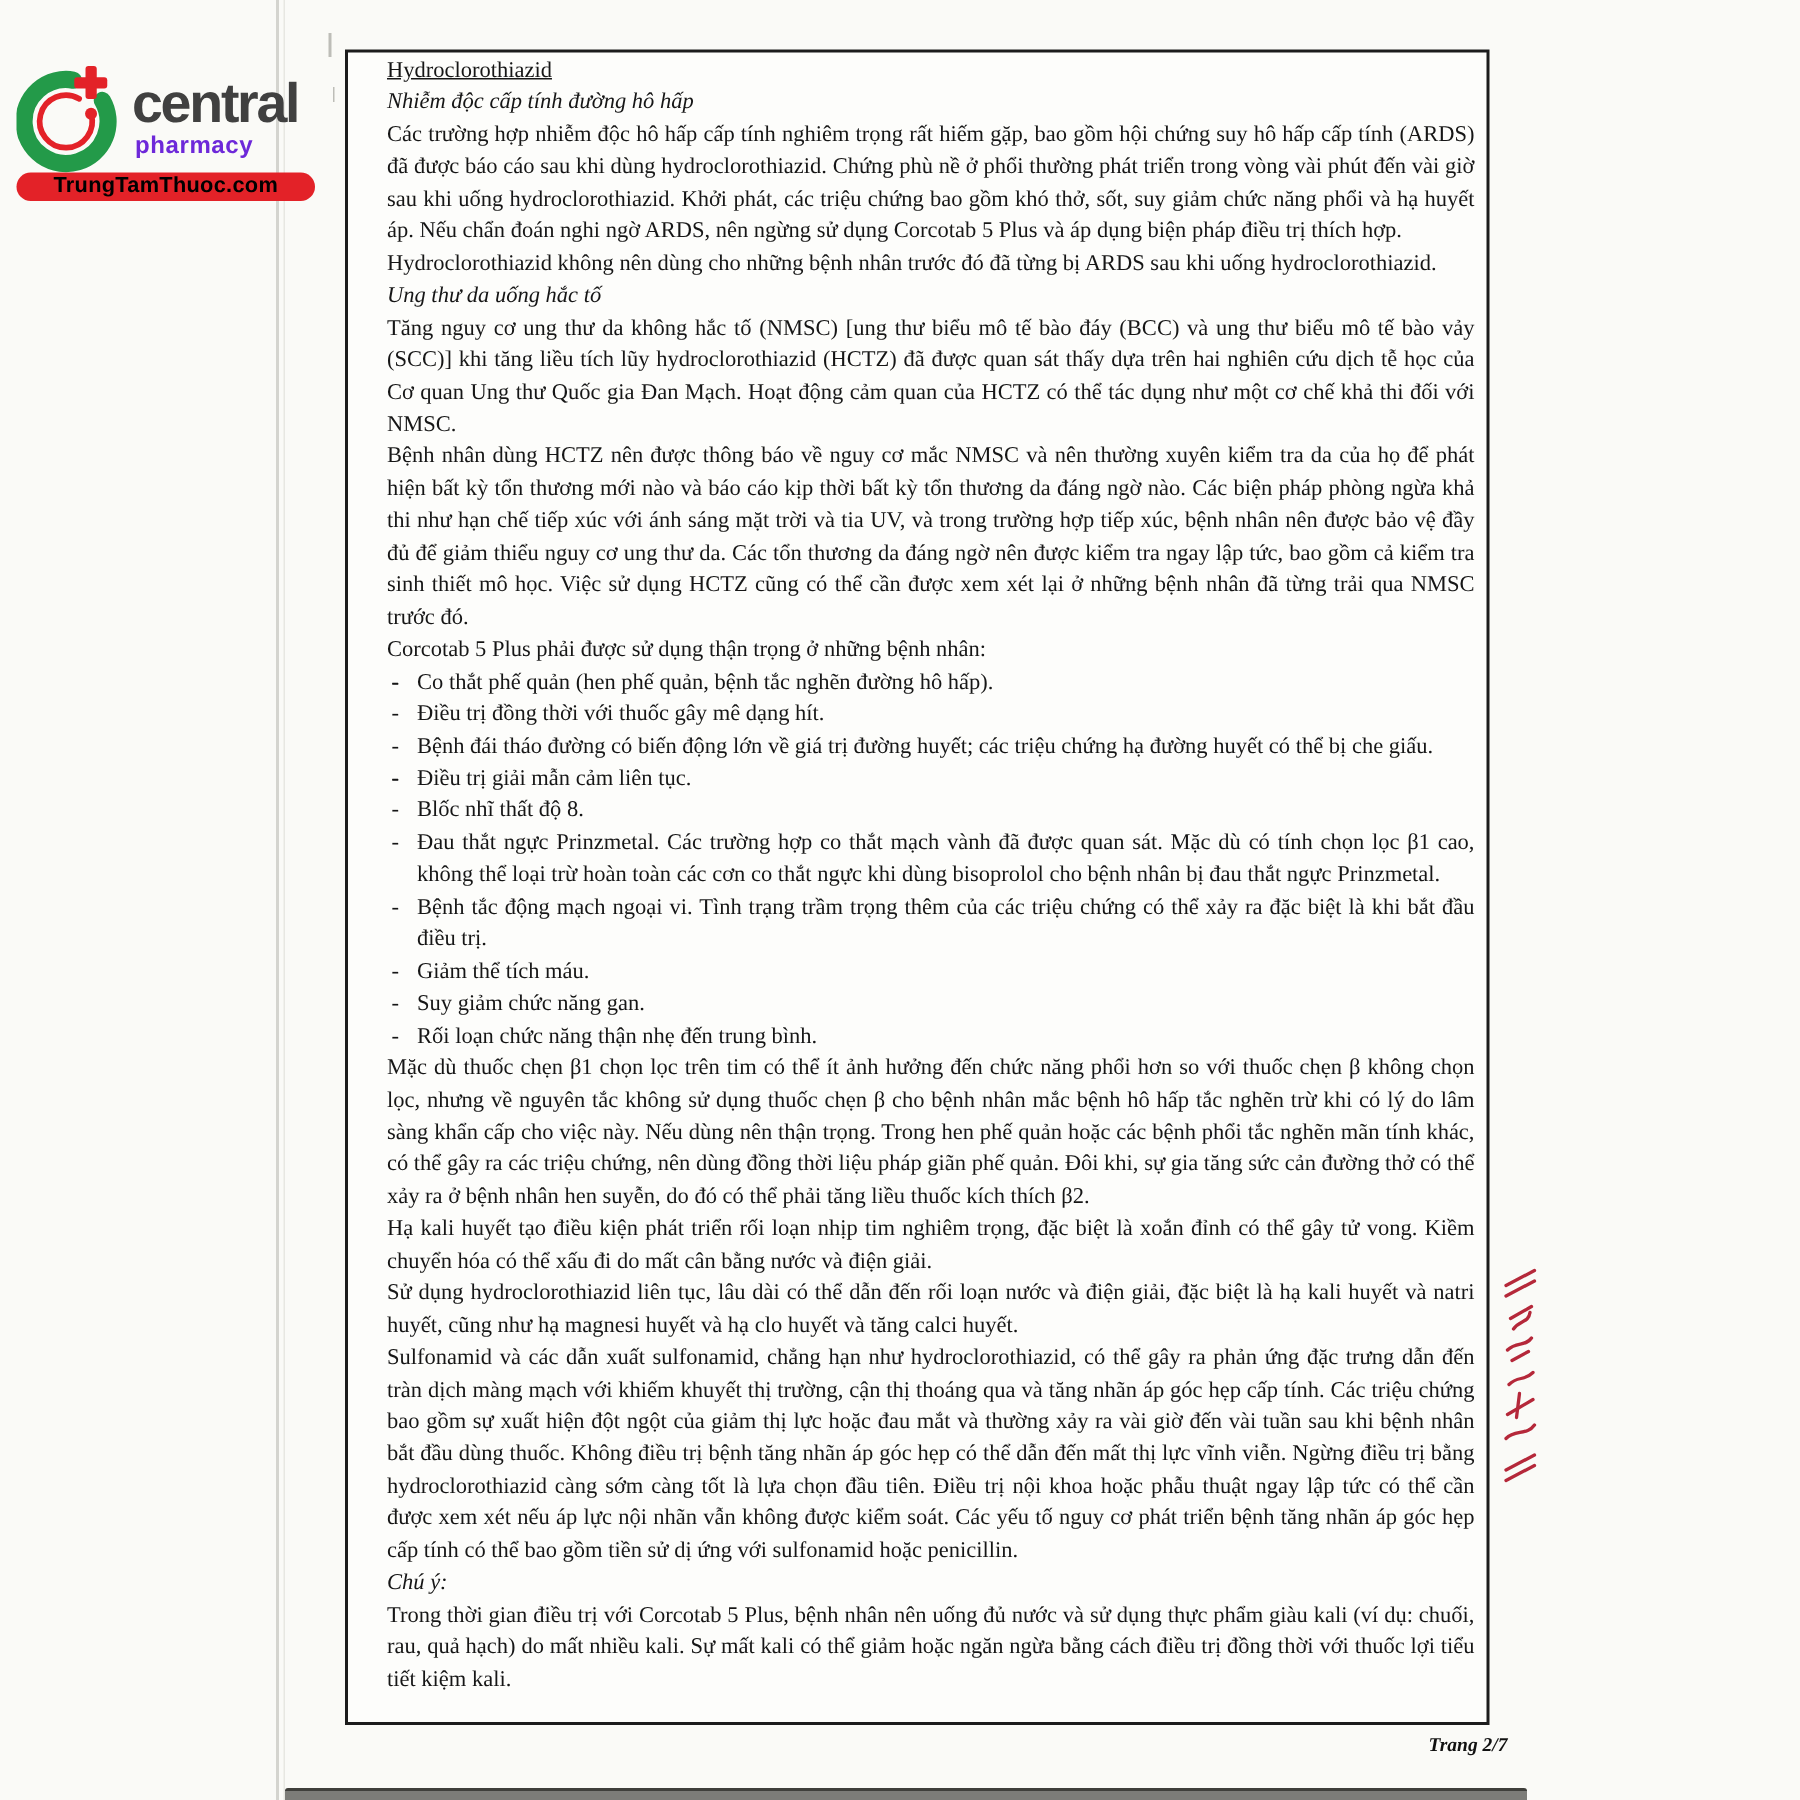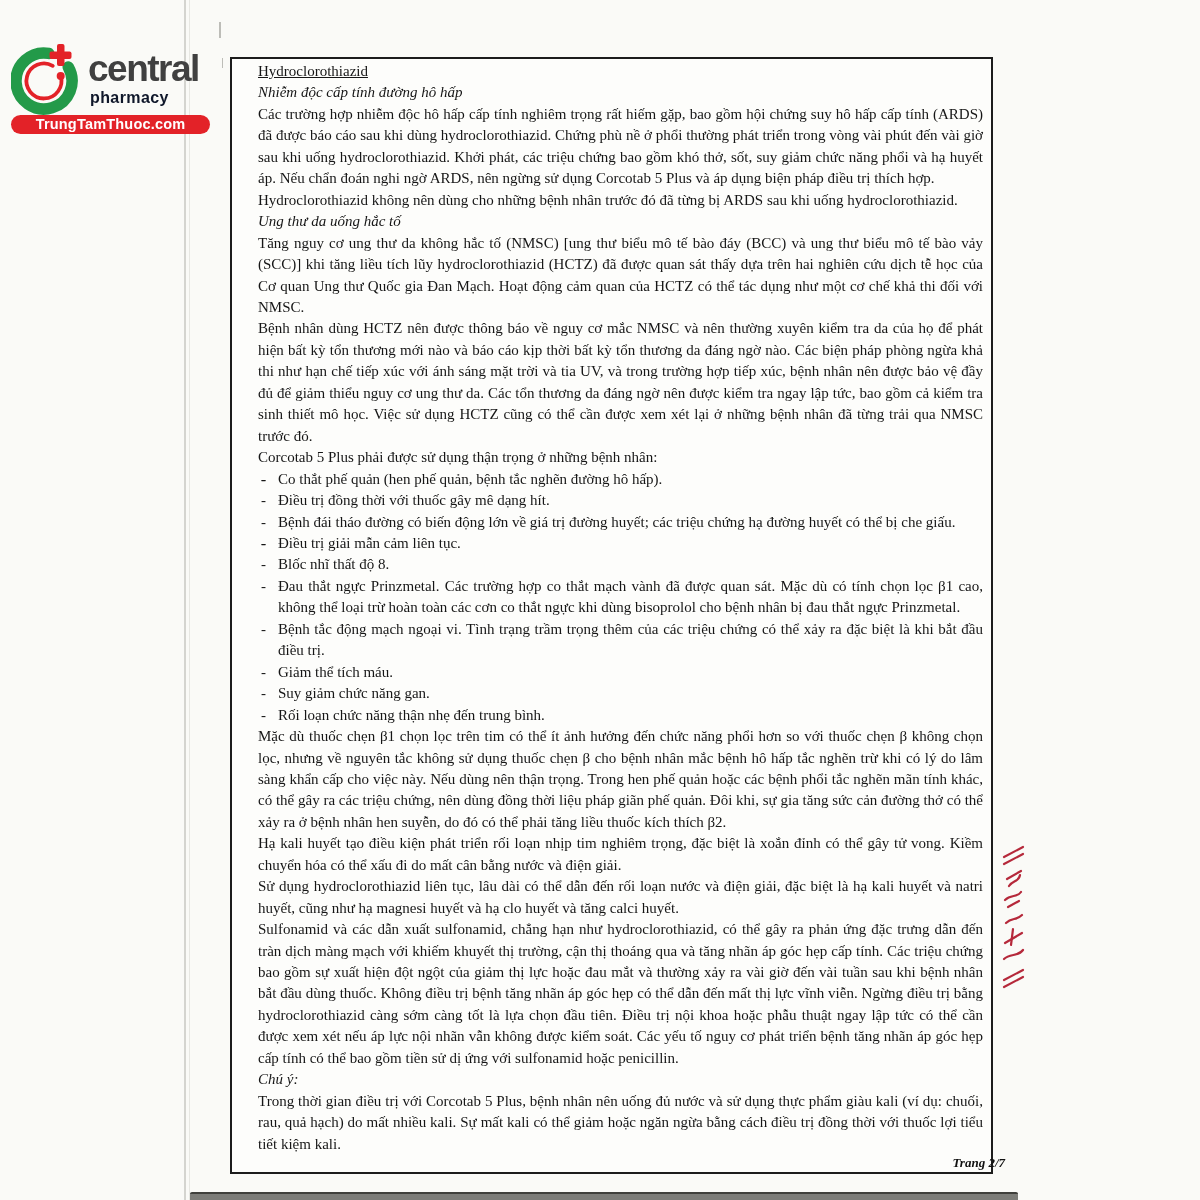--- a/index.html
+++ b/index.html
@@ -10,30 +10,29 @@
   }
   
   .scan-edge{position:absolute;top:0;height:1200px;background:#d4d4cf;}
   .scan-edge.l1{left:184px;width:2px;}
   .scan-edge.l2{left:189px;width:1px;background:#e7e7e2;}
   .scan-tick{position:absolute;background:#bdbdb8;}
 
   
   .logo{position:absolute;left:11px;top:42px;width:210px;height:100px;font-family:"Liberation Sans", sans-serif;}
   .logo-central{position:absolute;left:77px;top:6px;font-size:37px;font-weight:bold;color:#404040;letter-spacing:-1.5px;}
-  .logo-pharmacy{position:absolute;left:79px;top:47px;font-size:16px;font-weight:bold;color:#0f172a;letter-spacing:.4px;}
+  .logo-pharmacy{position:absolute;left:79px;top:47px;font-size:16px;font-weight:bold;color:#6d28d9;letter-spacing:.4px;}
   .logo-badge{position:absolute;left:0;top:73px;width:199px;height:19px;background:#e32228;border-radius:10px;
-    color:#ffffff;font-size:14.5px;font-weight:bold;text-align:center;line-height:19px;letter-spacing:.2px;}
+    color:#000000;font-size:14.5px;font-weight:bold;text-align:center;line-height:19px;letter-spacing:.2px;}
 
   
   .doc-frame{
     position:absolute;left:230px;top:33px;width:763px;height:1117px;box-sizing:border-box;
     border:2px solid #1c1c1c;background:#fdfdfb;
     padding:2px 8px 0 26px;
-    margin-top:24px;
   }
   .doc-body{font-size:15px;line-height:21.45px;color:#161616;text-align:justify;}
   .blk-h{text-decoration:underline;}
   .blk-i{font-style:italic;}
   .blk-b{position:relative;padding-left:20px;}
   .blk-b .dash{position:absolute;left:3px;}
 
   
   .annotation{position:absolute;left:999px;top:843px;width:30px;height:155px;}
 

